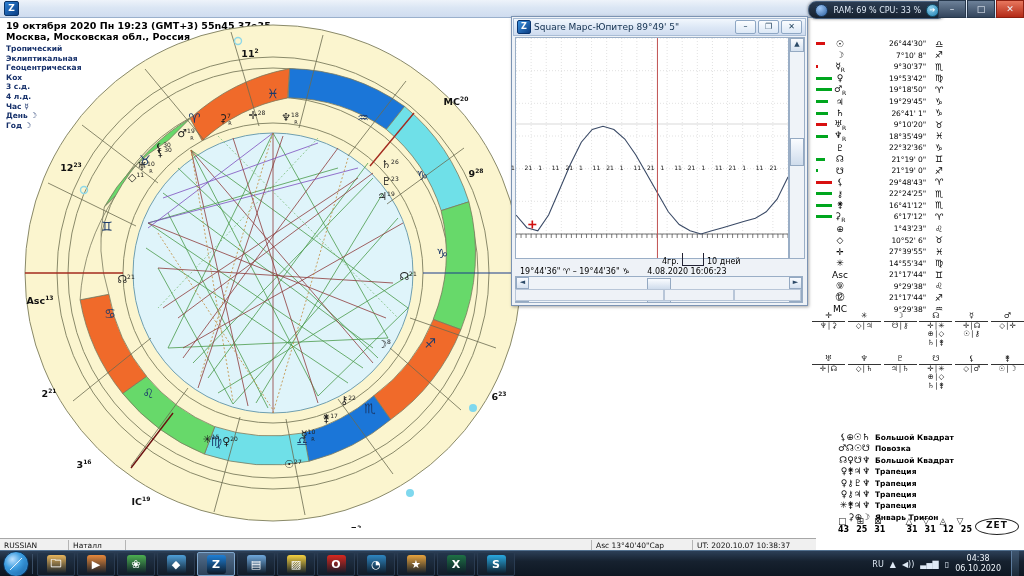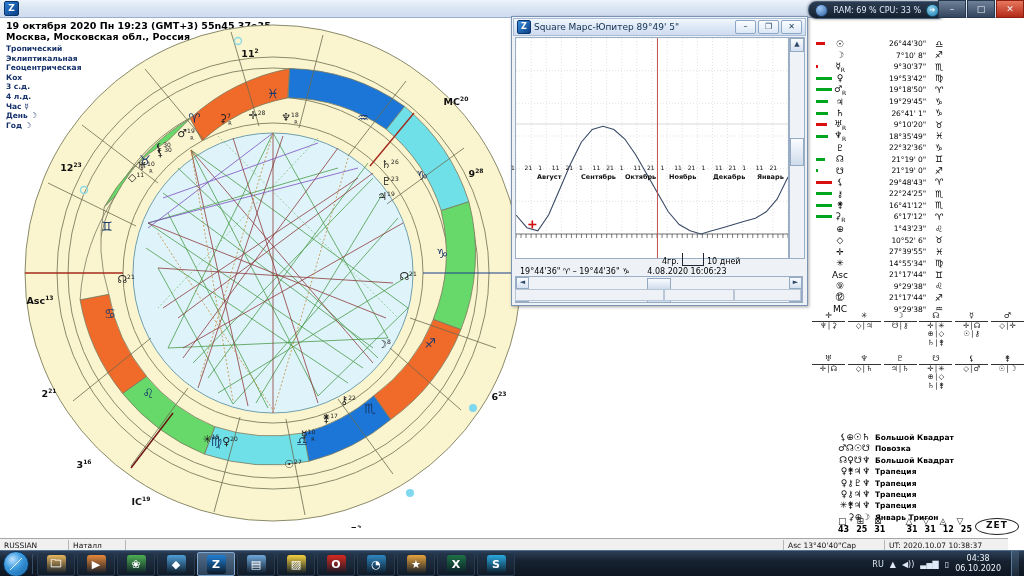--- a/index.html
+++ b/index.html
@@ -139,21 +139,21 @@
   #aspcounts .ic{display:flex;gap:10px;font-size:9px;color:#222;}
   #aspcounts .nu{display:flex;gap:7px;font-size:8px;font-weight:bold;color:#000;margin-top:-1px;}
   #zetlogo{
     left:975px;top:518px;width:42px;height:15px;border:1.5px solid #222;border-radius:50%;
     font-size:9px;font-weight:bold;text-align:center;line-height:13px;
     letter-spacing:1px;color:#111;background:#fff;
   }
 
   
   #statusbar{
-    left:0;top:538px;width:1008px;height:12px;background:#f0f0f0;
+    left:0;top:538px;width:816px;height:12px;background:#f0f0f0;
     border-top:1px solid #a7a7a7;display:flex;align-items:flex-end;
   }
   #statusbar .cell{
     height:11px;border-right:1px solid #b5b5b5;font-size:7.5px;color:#111;
     line-height:11px;padding:0 4px;white-space:nowrap;
   }
 
   
   #taskbar{
     left:0;top:550px;width:1024px;height:26px;
@@ -515,28 +515,20 @@
         <span style="position: absolute; left: 145.6px; font-size: 6px; color: rgb(17, 17, 17);">1</span>
         <span style="position: absolute; left: 159.2px; font-size: 6px; color: rgb(17, 17, 17);">11</span>
         <span style="position: absolute; left: 172.8px; font-size: 6px; color: rgb(17, 17, 17);">21</span>
         <span style="position: absolute; left: 186.4px; font-size: 6px; color: rgb(17, 17, 17);">1</span>
         <span style="position: absolute; left: 200px; font-size: 6px; color: rgb(17, 17, 17);">11</span>
         <span style="position: absolute; left: 213.6px; font-size: 6px; color: rgb(17, 17, 17);">21</span>
         <span style="position: absolute; left: 227.2px; font-size: 6px; color: rgb(17, 17, 17);">1</span>
         <span style="position: absolute; left: 240.8px; font-size: 6px; color: rgb(17, 17, 17);">11</span>
         <span style="position: absolute; left: 254.4px; font-size: 6px; color: rgb(17, 17, 17);">21</span>
       </div>
-    <div id="monthnums" style="position:relative;height:10px;">
-        <span style="position: absolute; left: 22px; font-size: 6.5px; font-weight: bold; color: rgb(17, 17, 17); white-space: nowrap;">Август</span>
-        <span style="position: absolute; left: 66px; font-size: 6.5px; font-weight: bold; color: rgb(17, 17, 17); white-space: nowrap;">Сентябрь</span>
-        <span style="position: absolute; left: 110px; font-size: 6.5px; font-weight: bold; color: rgb(17, 17, 17); white-space: nowrap;">Октябрь</span>
-        <span style="position: absolute; left: 154px; font-size: 6.5px; font-weight: bold; color: rgb(17, 17, 17); white-space: nowrap;">Ноябрь</span>
-        <span style="position: absolute; left: 198px; font-size: 6.5px; font-weight: bold; color: rgb(17, 17, 17); white-space: nowrap;">Декабрь</span>
-        <span style="position: absolute; left: 242px; font-size: 6.5px; font-weight: bold; color: rgb(17, 17, 17); white-space: nowrap;">Январь</span>
-      </div>
   </div>
 
   <div class="abs" style="left:150px;top:236px;">
     <div style="display:flex;align-items:flex-end;gap:3px;">
       <span class="gstat">4гр.</span>
       <span style="display:inline-block;width:20px;height:12px;border-left:1.2px solid #223;border-bottom:1.2px solid #223;border-right:1.2px solid #223;"></span>
       <span class="gstat">10 дней</span>
     </div>
   </div>
 

